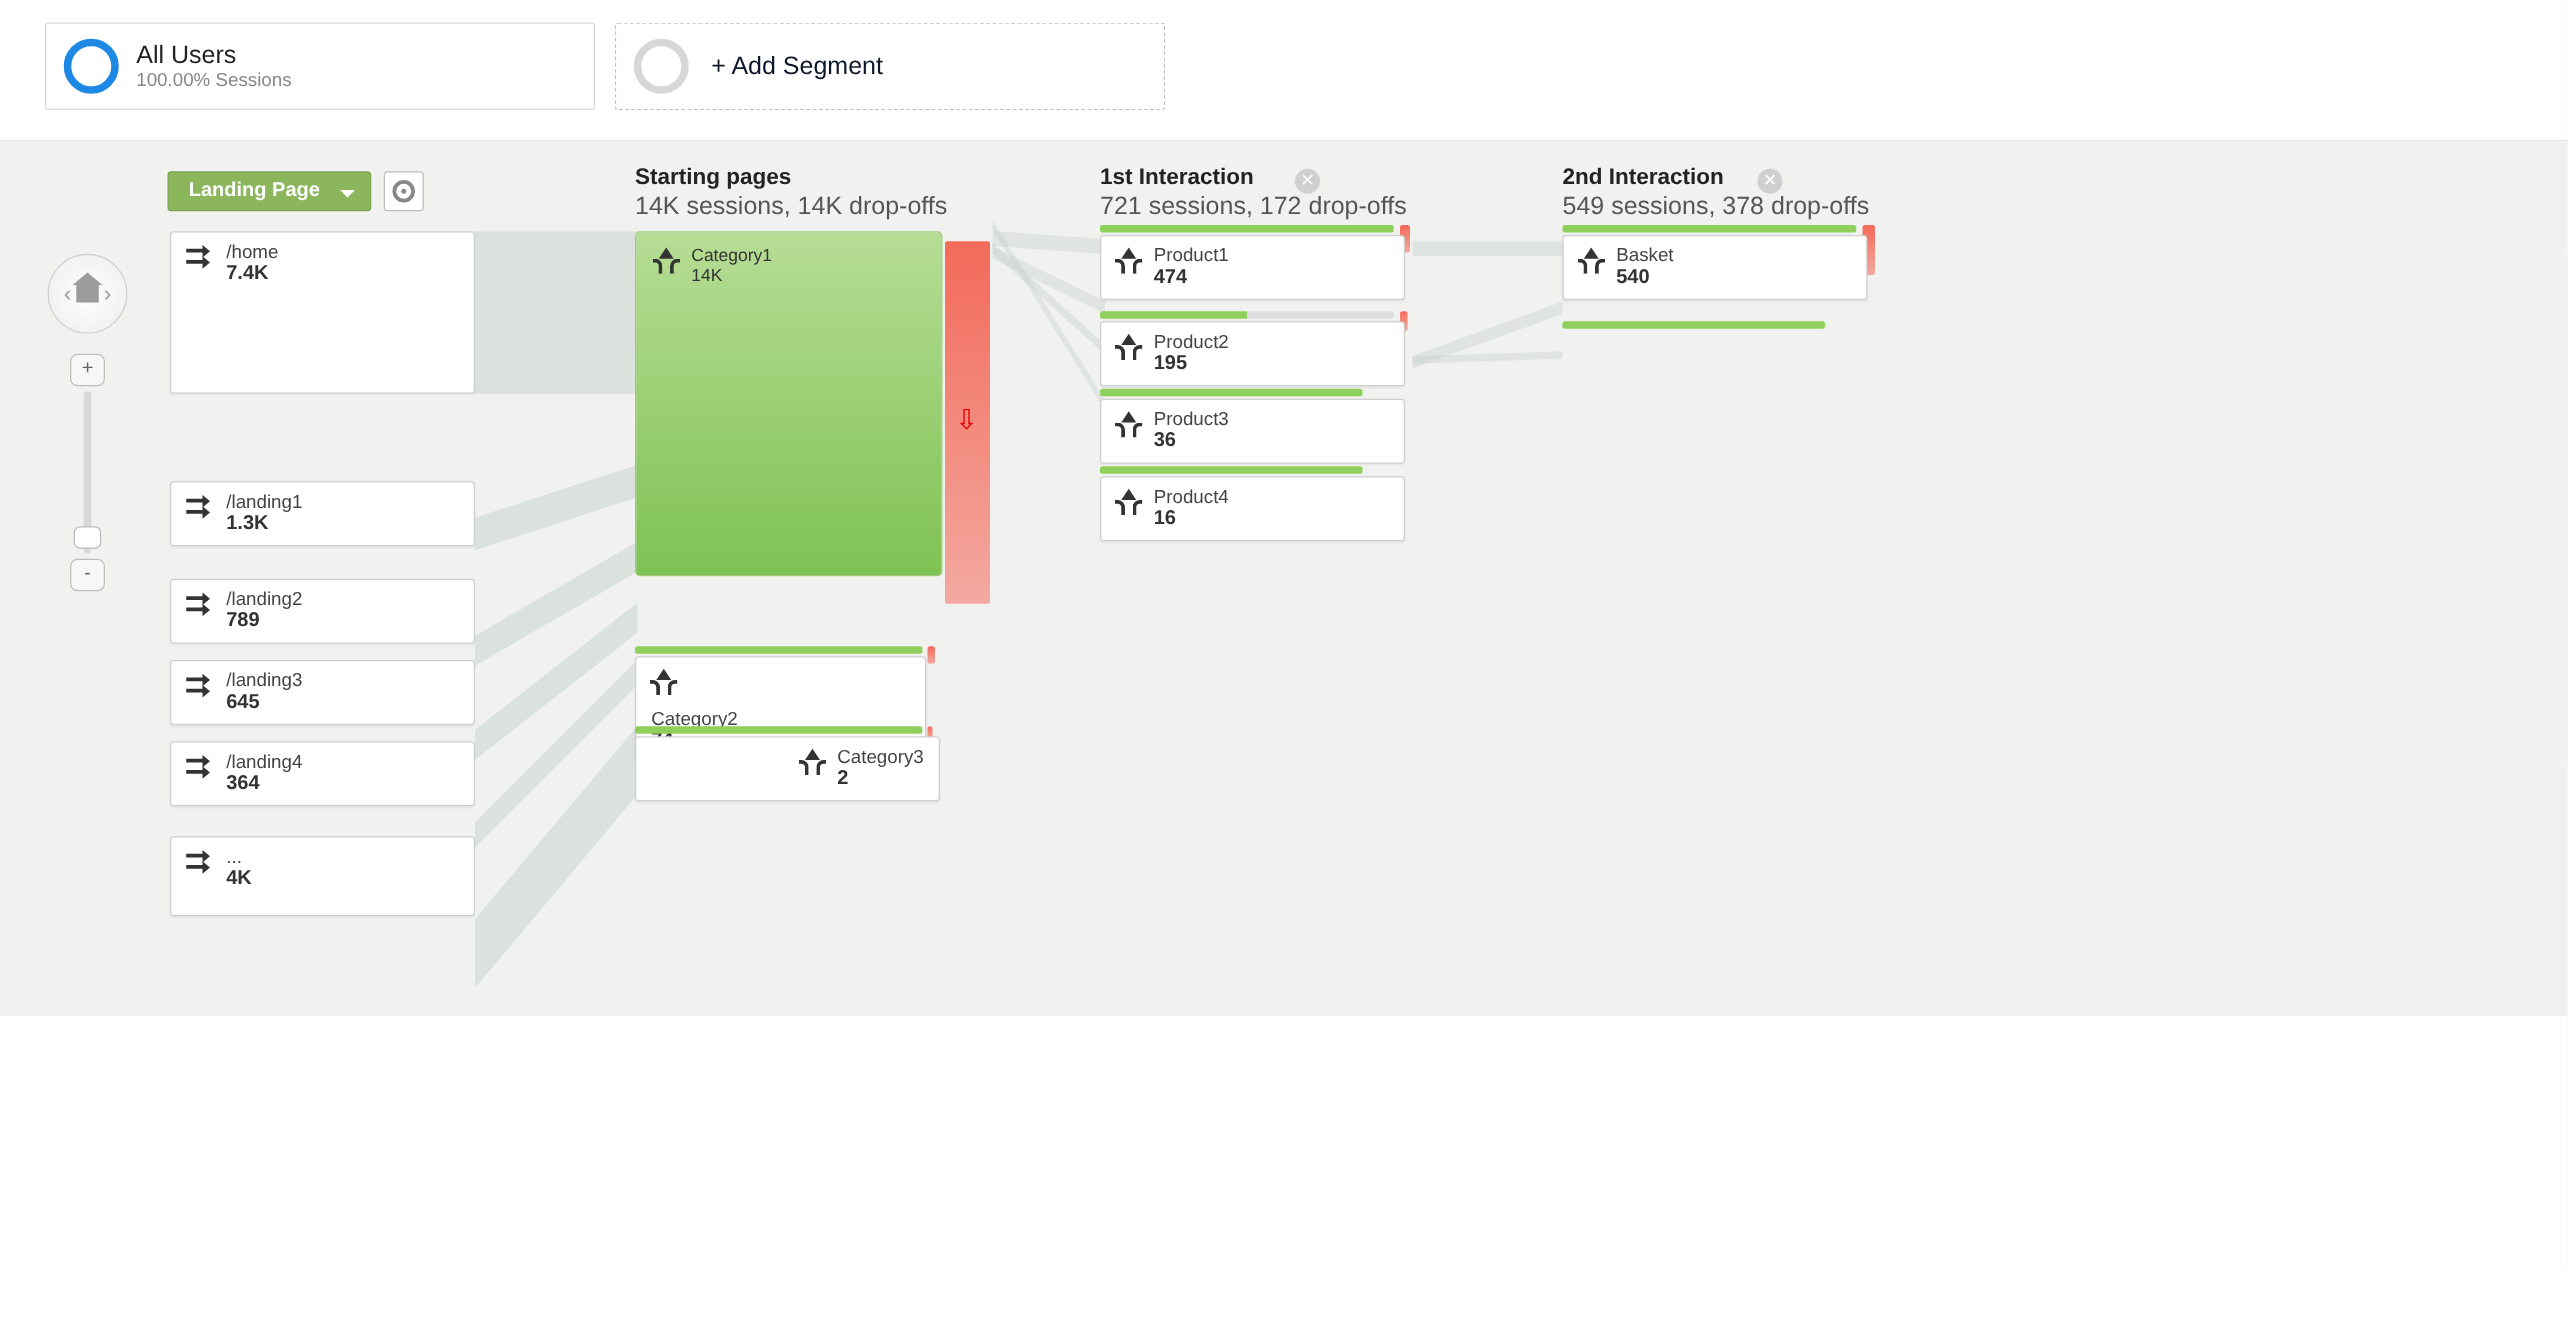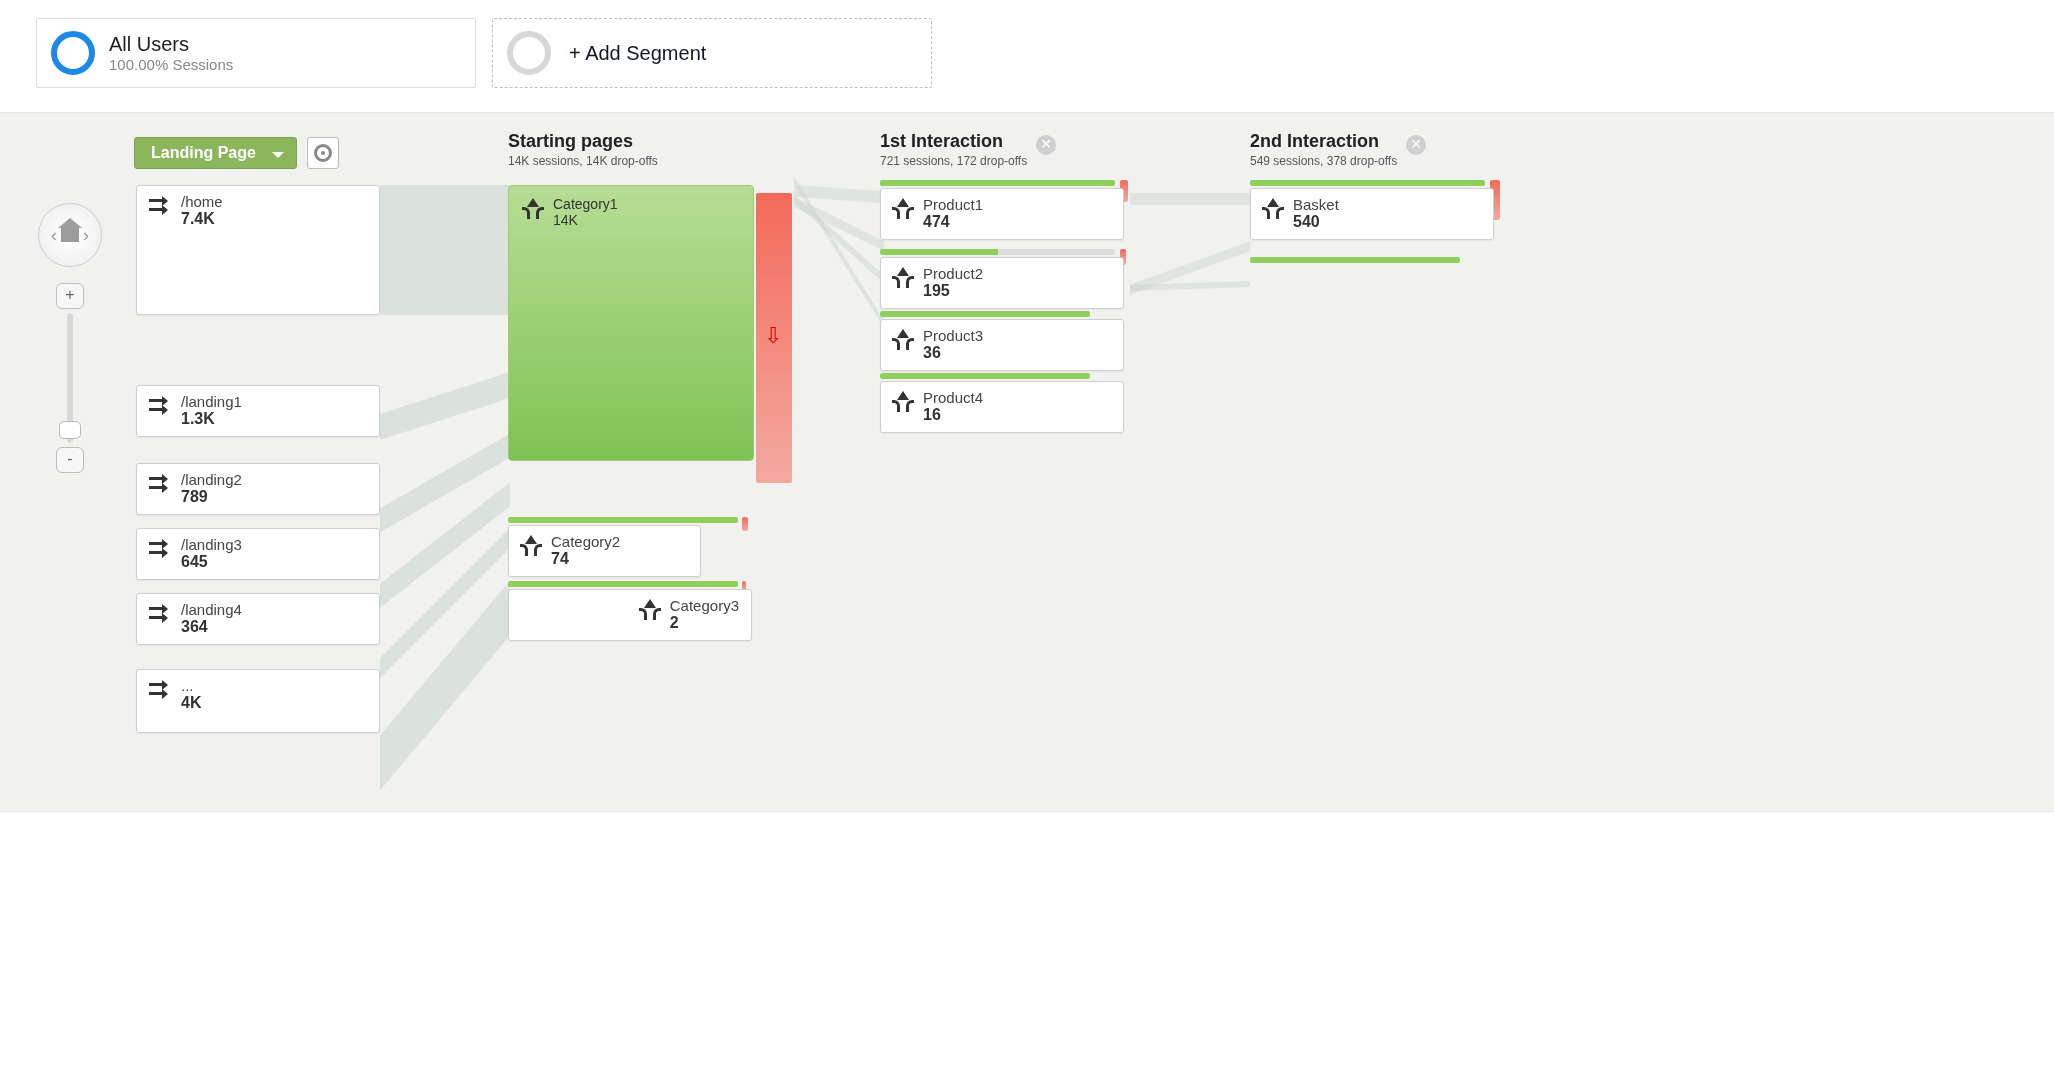--- a/index.html
+++ b/index.html
@@ -148,21 +148,21 @@
     border-radius: 3px;
     display: flex; align-items: center; justify-content: center;
     cursor: pointer;
   }
 
   
   .col-head {
     position: absolute; top: 18px;
   }
   .col-head .title { font-weight: bold; font-size: 18px; color: #222; }
-  .col-head .sub   { font-size: 12px; color: #555; margin-top: 2px; }
+  .col-head .sub   { font-size: 20px; color: #555; margin-top: 2px; }
   .col-close {
     position: absolute; top: 22px;
     width: 20px; height: 20px;
     background: #cfcfcf;
     border-radius: 50%;
     color: #fff; font-size: 14px; line-height: 18px; text-align: center;
     cursor: pointer;
   }
 
   
@@ -409,21 +409,21 @@
       <div class="label">Category1</div>
       <div class="value">14K</div>
     </div>
   </div>
 
   <div class="drop-bar" style="left:756px; top:80px; width:36px; height:290px;"></div>
   <div class="red-arrow" style="left:764px; top:210px;">⇩</div>
 
   <div class="top-strip" style="left:508px; top:404px; width:230px;"></div>
   <div class="drop-bar" style="left:742px; top:404px; width:6px;  height:14px;"></div>
-  <div class="node" style="left:508px; top:412px; width:193px;">
+  <div class="node" style="left:508px; top:412px; width:233px;flex-direction:column;">
     <div class="merge-icon">
         <div class="l"></div>
         <div class="r"></div>
       </div>
     <div class="txt">
       <div class="label">Category2</div>
       <div class="value">74</div>
     </div>
   </div>
 

